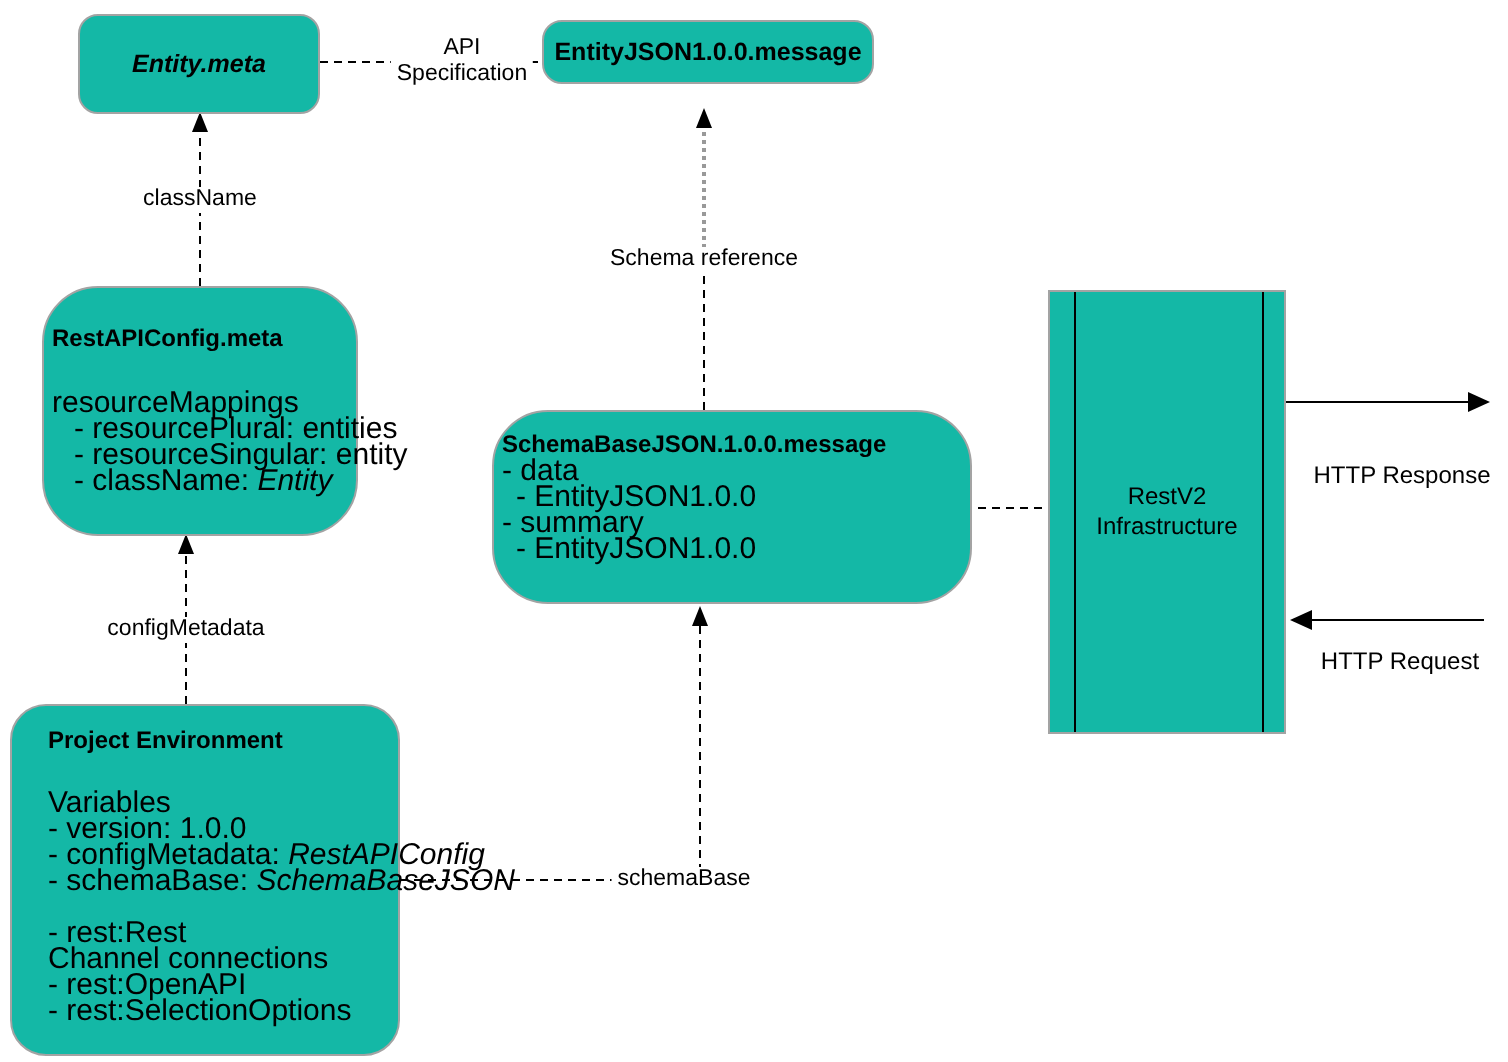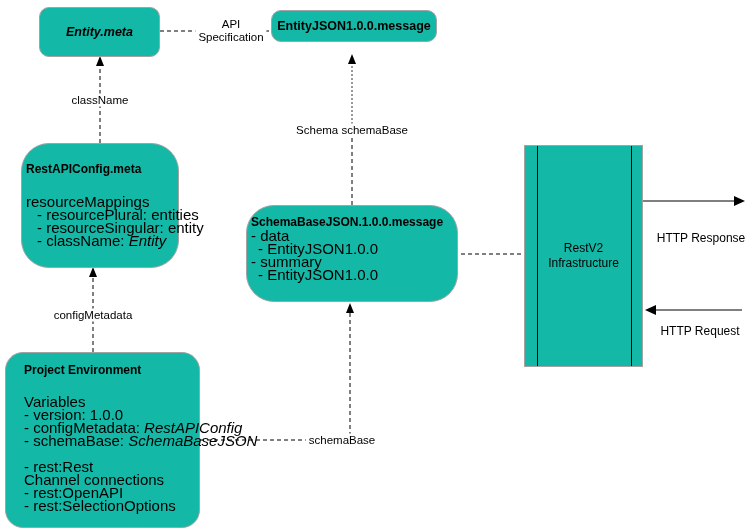--- a/index.html
+++ b/index.html
@@ -71,21 +71,21 @@
   <div class="box rounded-lg" style="left:21px;top:143px;width:158px;height:125px;padding:18px 3px 0 4px;">
     <div class="title" style="margin-bottom:19px;">RestAPIConfig.meta</div>
     <div class="body-text">
       <div class="line">resourceMappings</div>
       <div class="line indent1">- resourcePlural: entities</div>
       <div class="line indent1">- resourceSingular: entity</div>
       <div class="line indent1"><span>- className: </span><span class="italic">Entity</span></div>
     </div>
   </div>
 
-  <div class="box rounded-lg" style="left:246px;top:205px;width:212px;height:97px;padding:9px 3px 0 4px;">
+  <div class="box rounded-lg" style="left:246px;top:205px;width:240px;height:97px;padding:9px 3px 0 4px;">
     <div class="title">SchemaBaseJSON.1.0.0.message</div>
     <div class="body-text">
       <div class="line">- data</div>
       <div class="line indent-sm">- EntityJSON1.0.0</div>
       <div class="line">- summary</div>
       <div class="line indent-sm">- EntityJSON1.0.0</div>
     </div>
   </div>
 
   <div class="box" style="left:5px;top:352px;width:195px;height:176px;border-radius:18px;padding:10px 3px 0 18px;">
@@ -114,21 +114,21 @@
 
   <div class="edge-label" style="left:231px;top:31px;">
     <div>API</div>
     <div>Specification</div>
   </div>
 
   <div class="edge-label" style="left:100px;top:100px;">className</div>
 
   <div class="edge-label" style="left:93px;top:315px;">configMetadata</div>
 
-  <div class="edge-label" style="left:352px;top:130px;">Schema schemaBase</div>
+  <div class="edge-label" style="left:352px;top:130px;">Schema reference</div>
 
   <div class="edge-label" style="left:342px;top:440px;">schemaBase</div>
 
   <div class="edge-label edge-label-plain" style="left:701px;top:238px;">HTTP Response</div>
 
   <div class="edge-label edge-label-plain" style="left:700px;top:331px;">HTTP Request</div>
 
 </div>
 
 </body></html>

